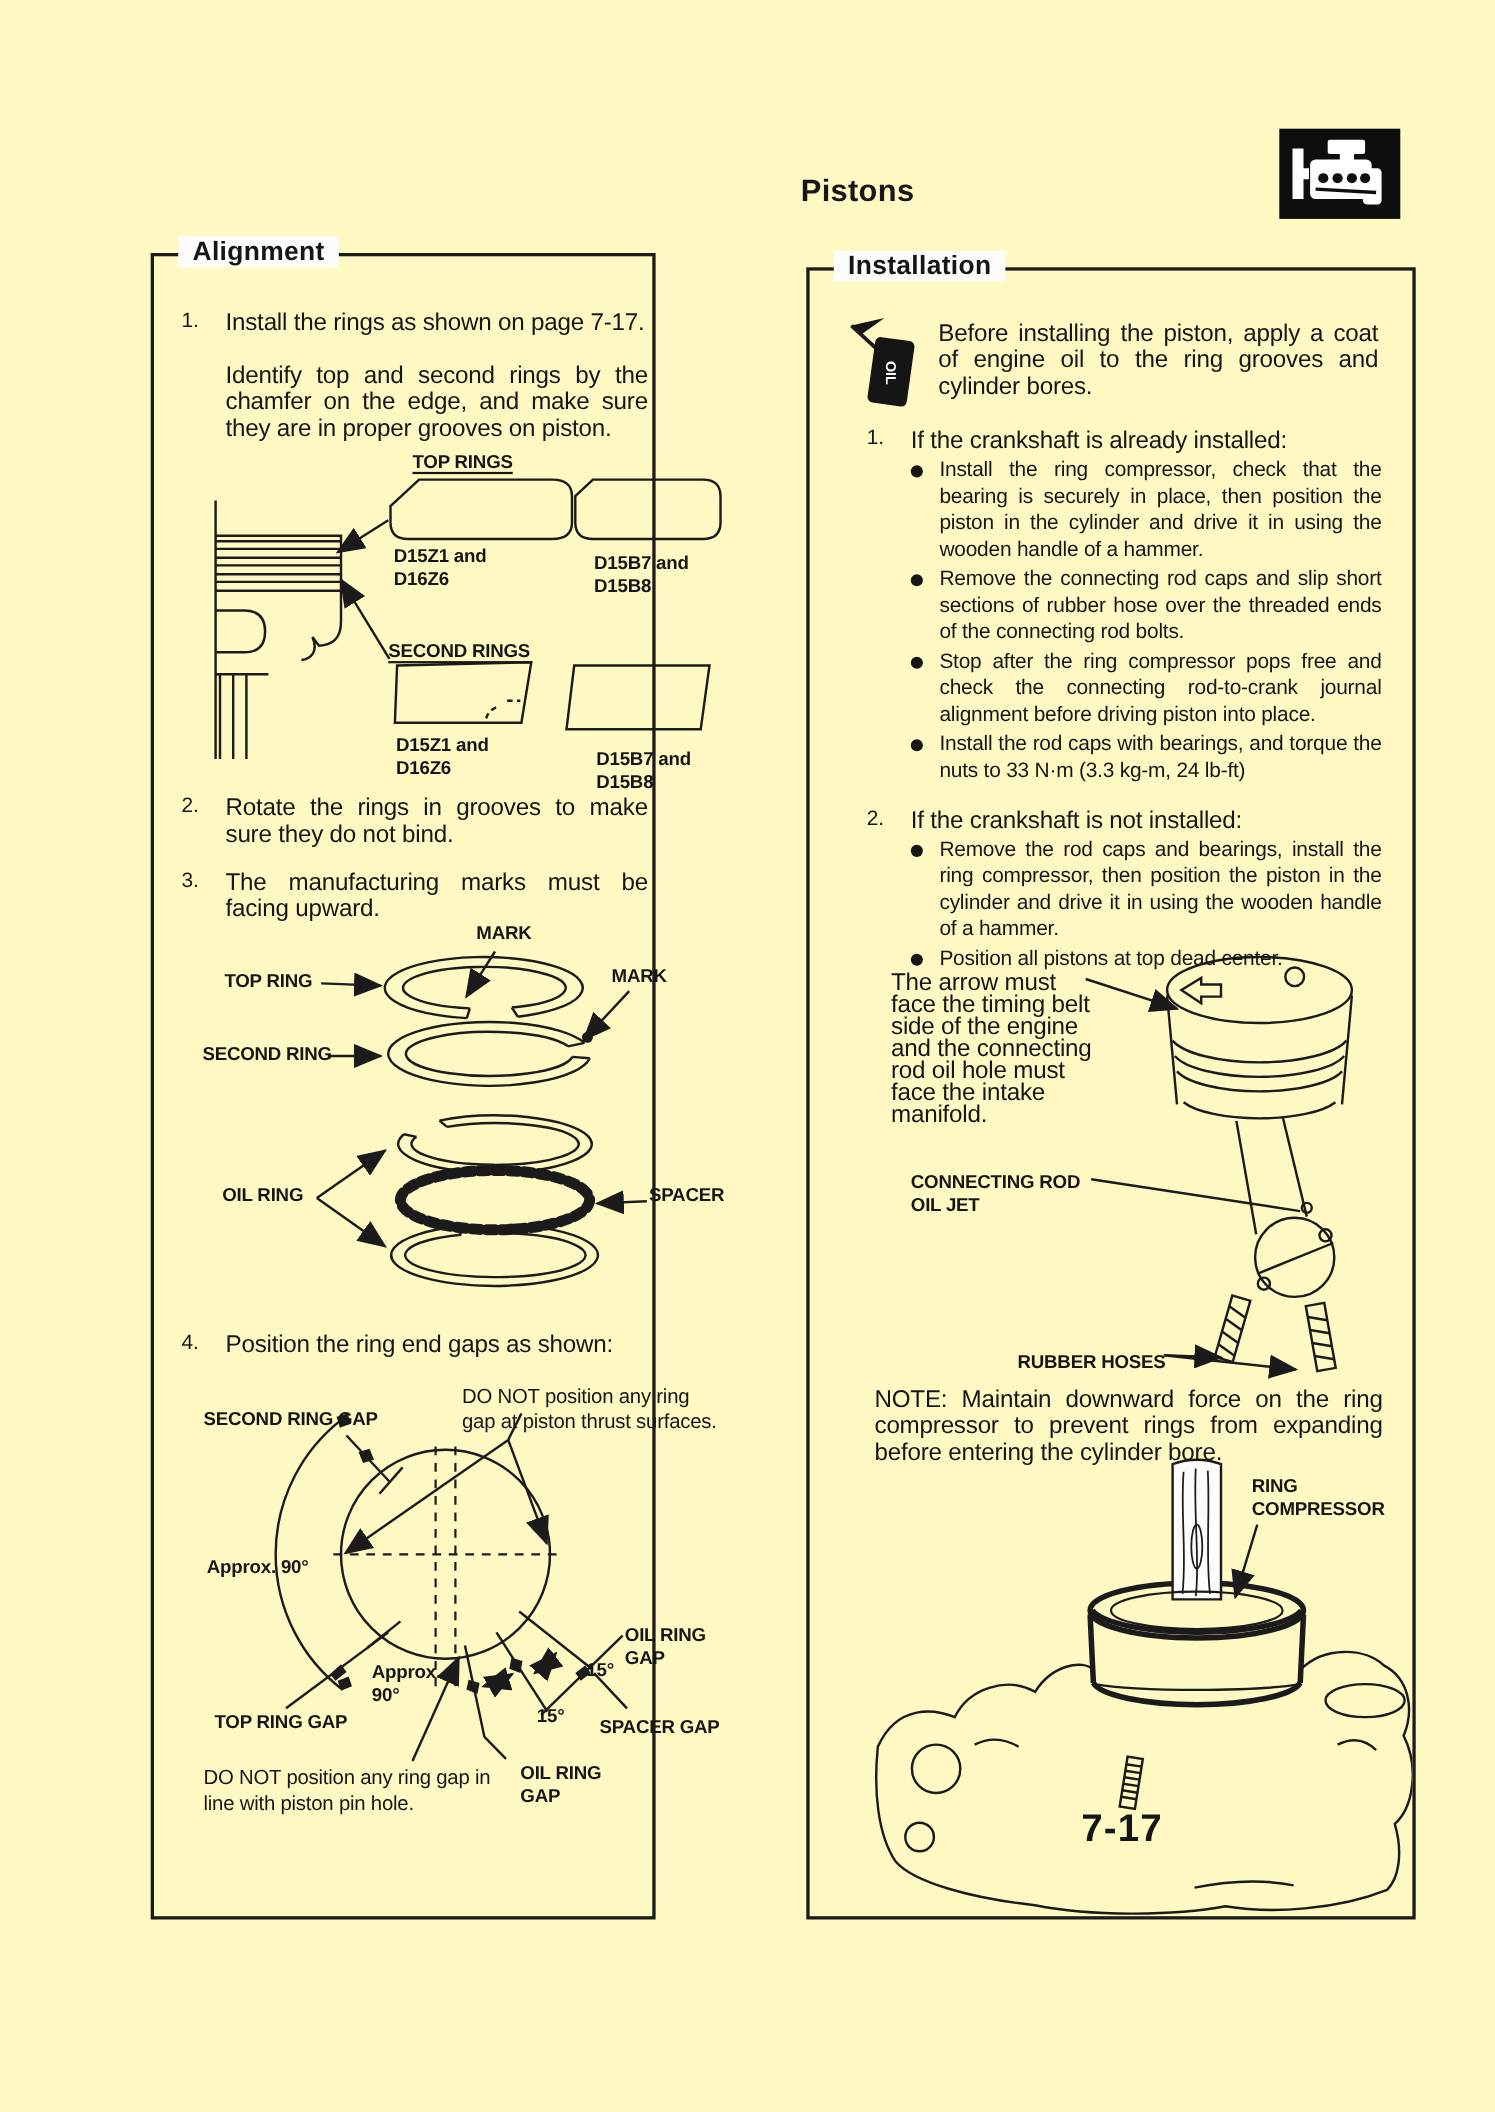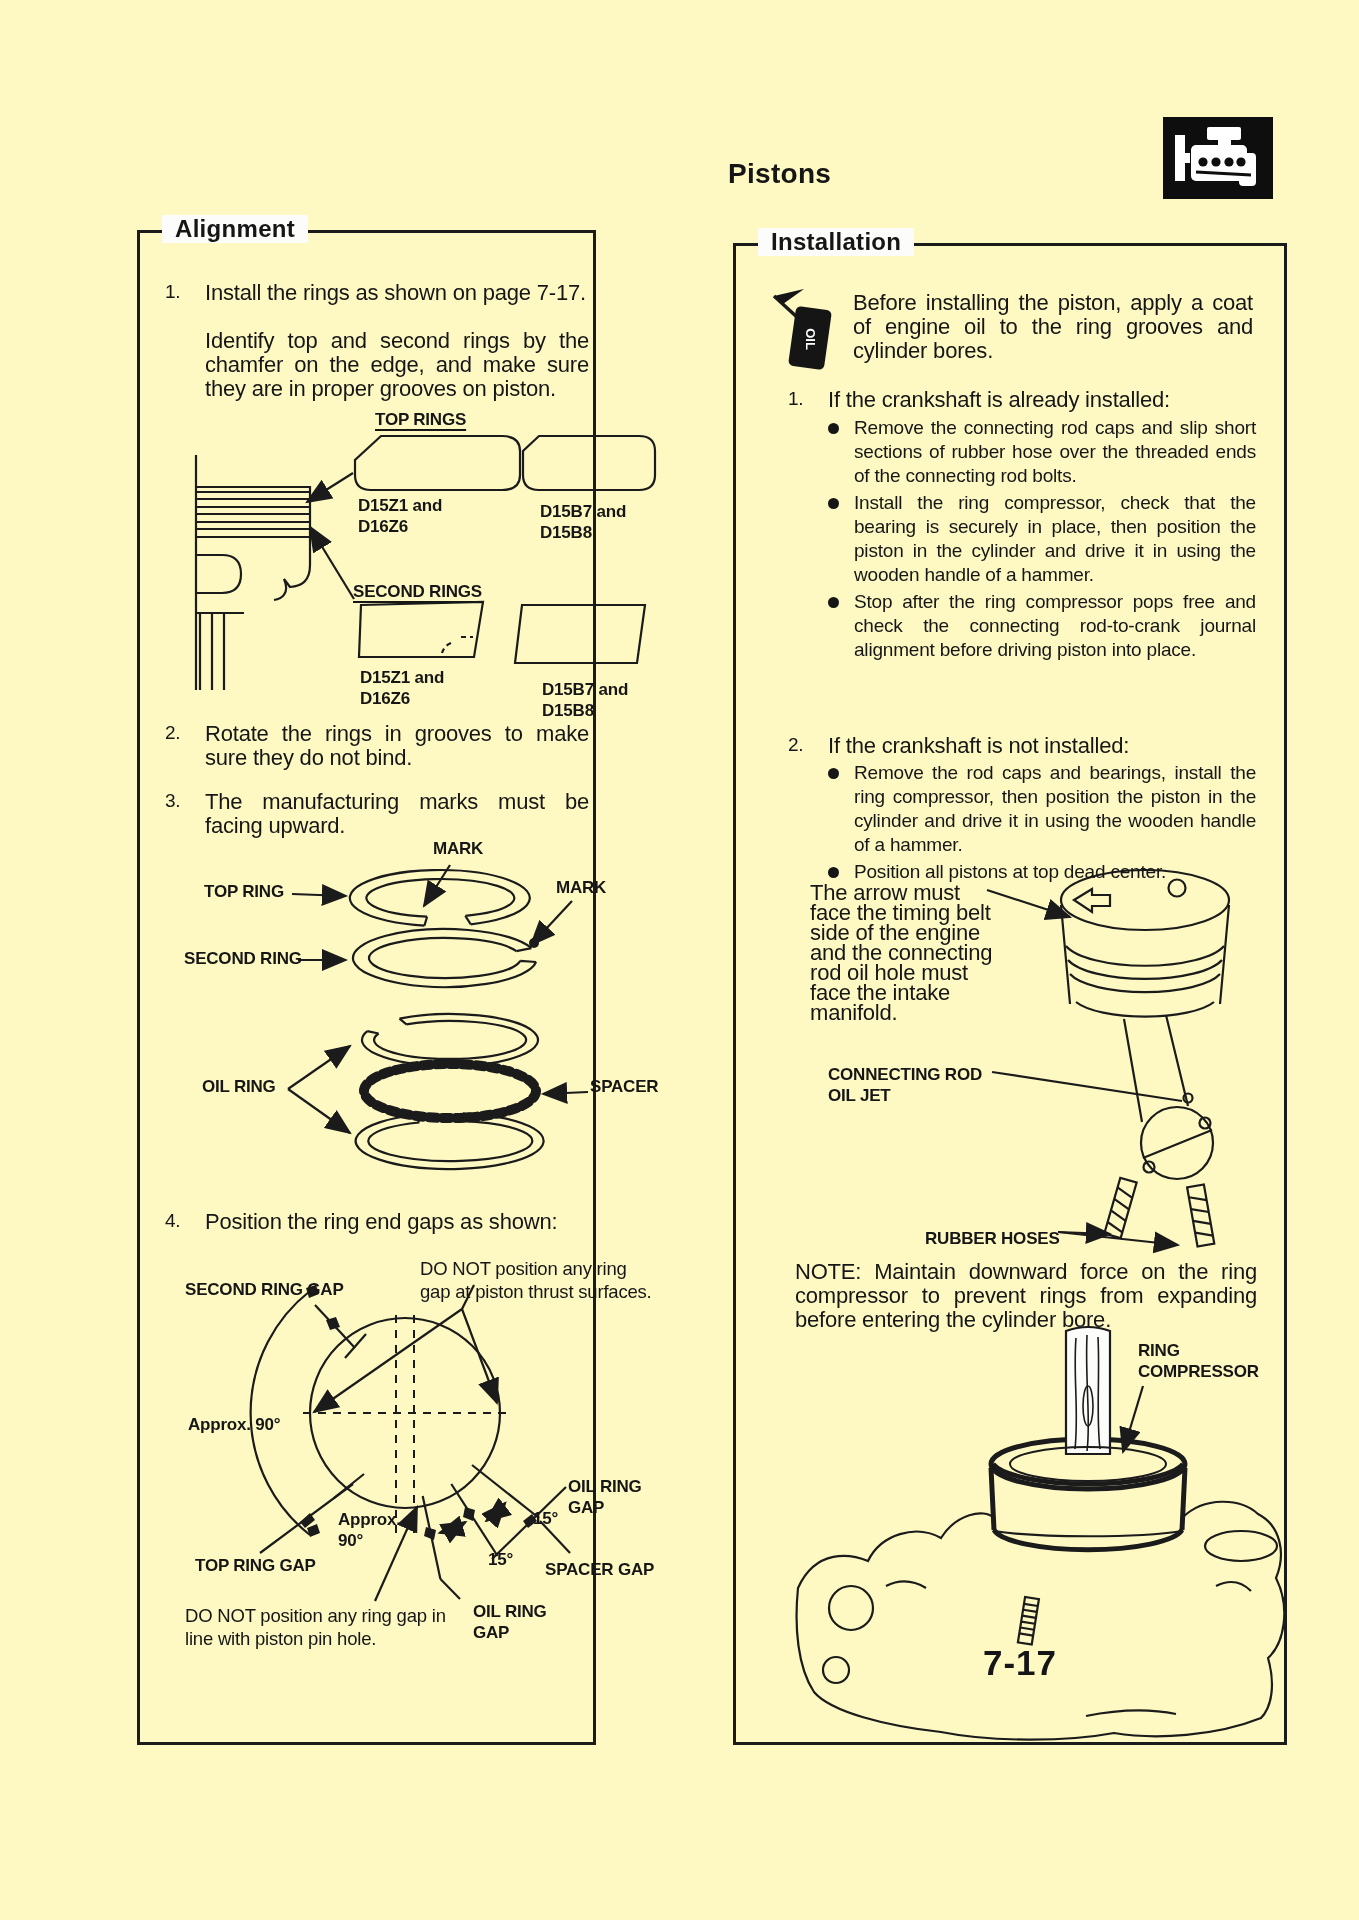--- a/index.html
+++ b/index.html
@@ -234,27 +234,30 @@
     </svg>
 
     <div class="para" style="left:117px; top:45px; width:400px;">Before installing the piston, apply a coat of engine oil to the ring grooves and cylinder bores.</div>
 
     <div class="step" style="left:52px; top:142px; width:465px;">
       <span class="num">1.</span>
       <div class="txt">If the crankshaft is already installed:</div>
     </div>
     <ul class="blist" style="left:92px; top:170px; width:428px;">
       <li>
+          <div>Install the ring compressor, check that the bearing is securely in place, then position the piston in the cylinder and drive it in using the wooden handle of a hammer.</div>
+        </li>
+      <li>
           <div>Remove the connecting rod caps and slip short sections of rubber hose over the threaded ends of the connecting rod bolts.</div>
         </li>
       <li>
-          <div>Install the ring compressor, check that the bearing is securely in place, then position the piston in the cylinder and drive it in using the wooden handle of a hammer.</div>
-        </li>
-      <li>
           <div>Stop after the ring compressor pops free and check the connecting rod-to-crank journal alignment before driving piston into place.</div>
+        </li>
+      <li>
+          <div>Install the rod caps with bearings, and torque the nuts to 33 N·m (3.3 kg-m, 24 lb-ft)</div>
         </li>
     </ul>
 
     <div class="step" style="left:52px; top:488px; width:465px;">
       <span class="num">2.</span>
       <div class="txt">If the crankshaft is not installed:</div>
     </div>
     <ul class="blist" style="left:92px; top:515px; width:428px;">
       <li>
           <div>Remove the rod caps and bearings, install the ring compressor, then position the piston in the cylinder and drive it in using the wooden handle of a hammer.</div>

